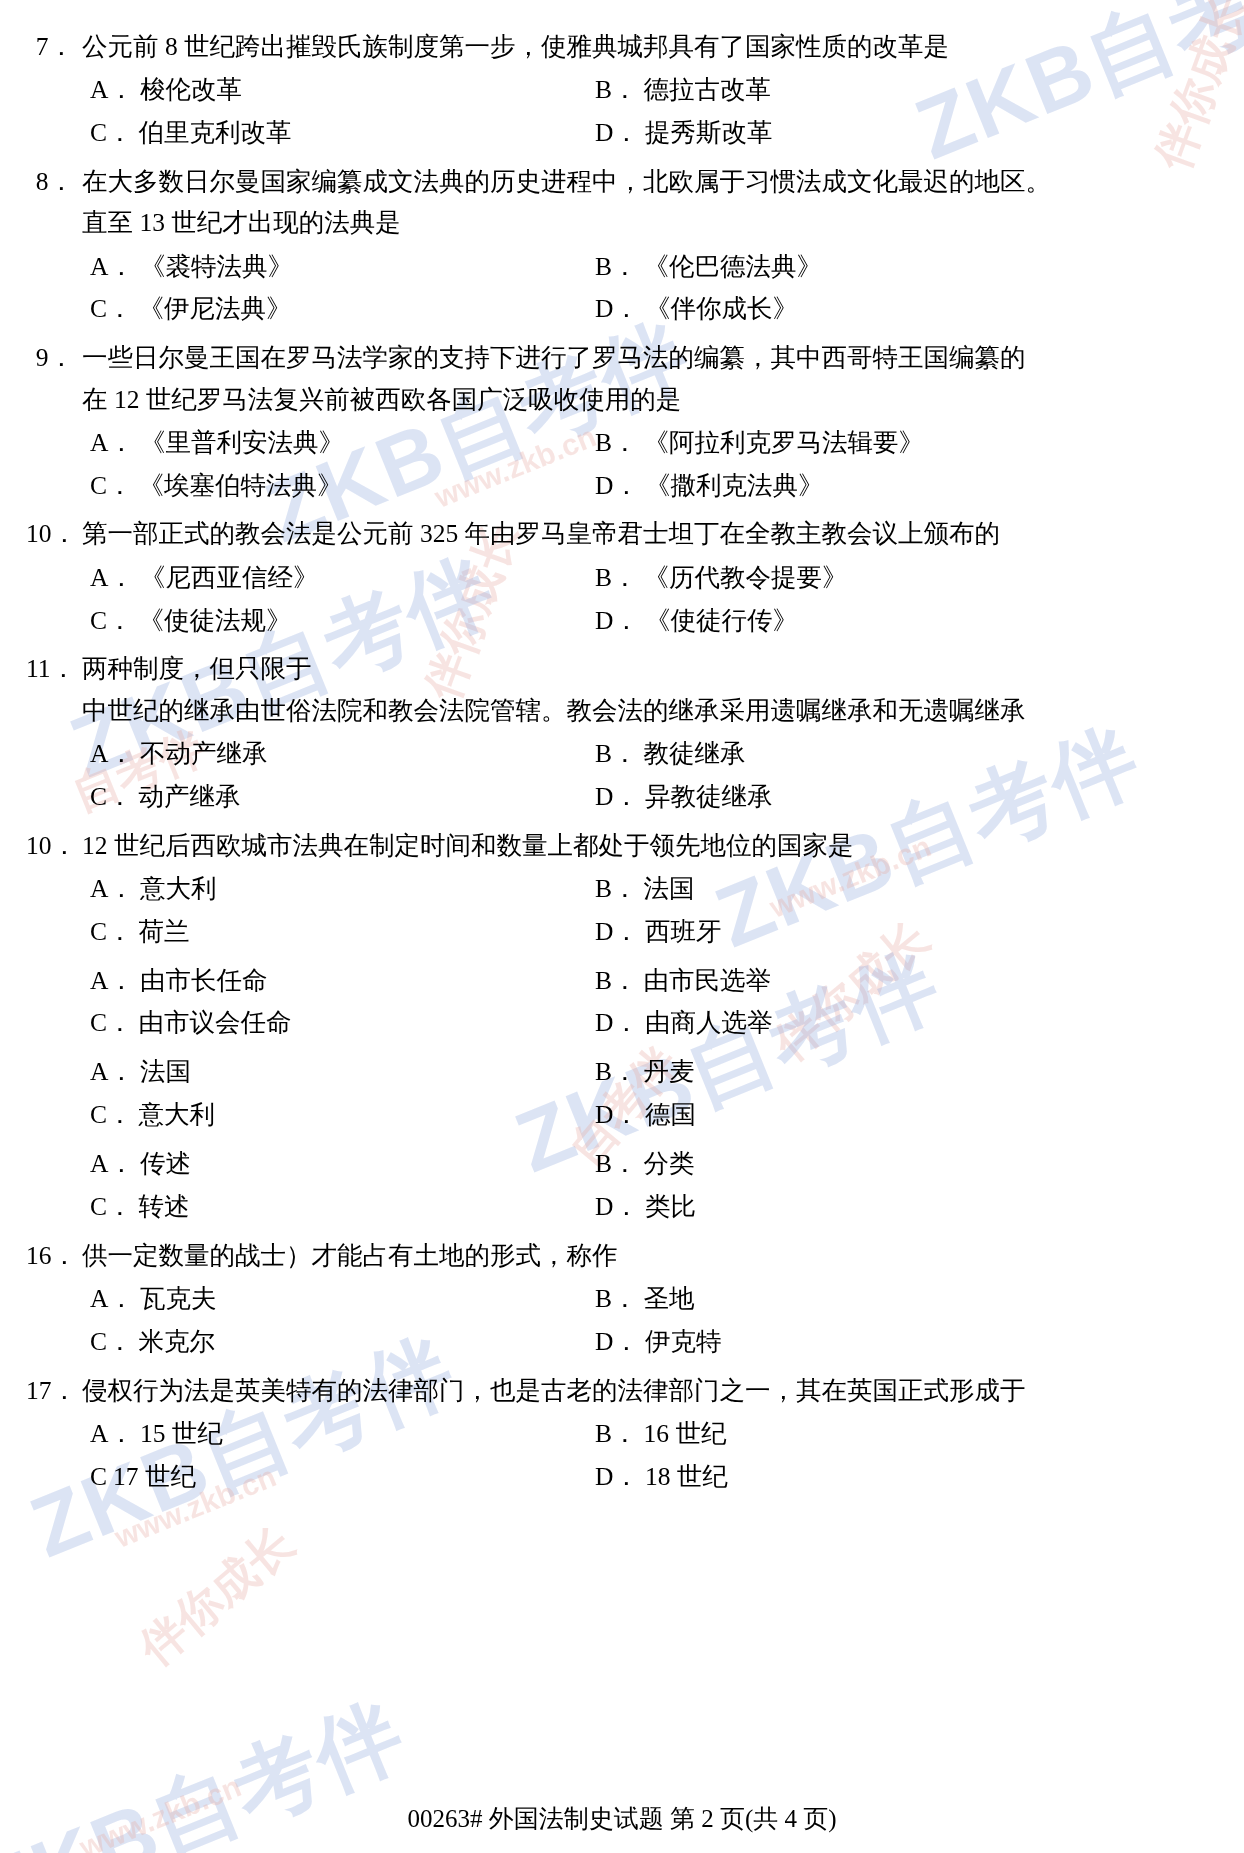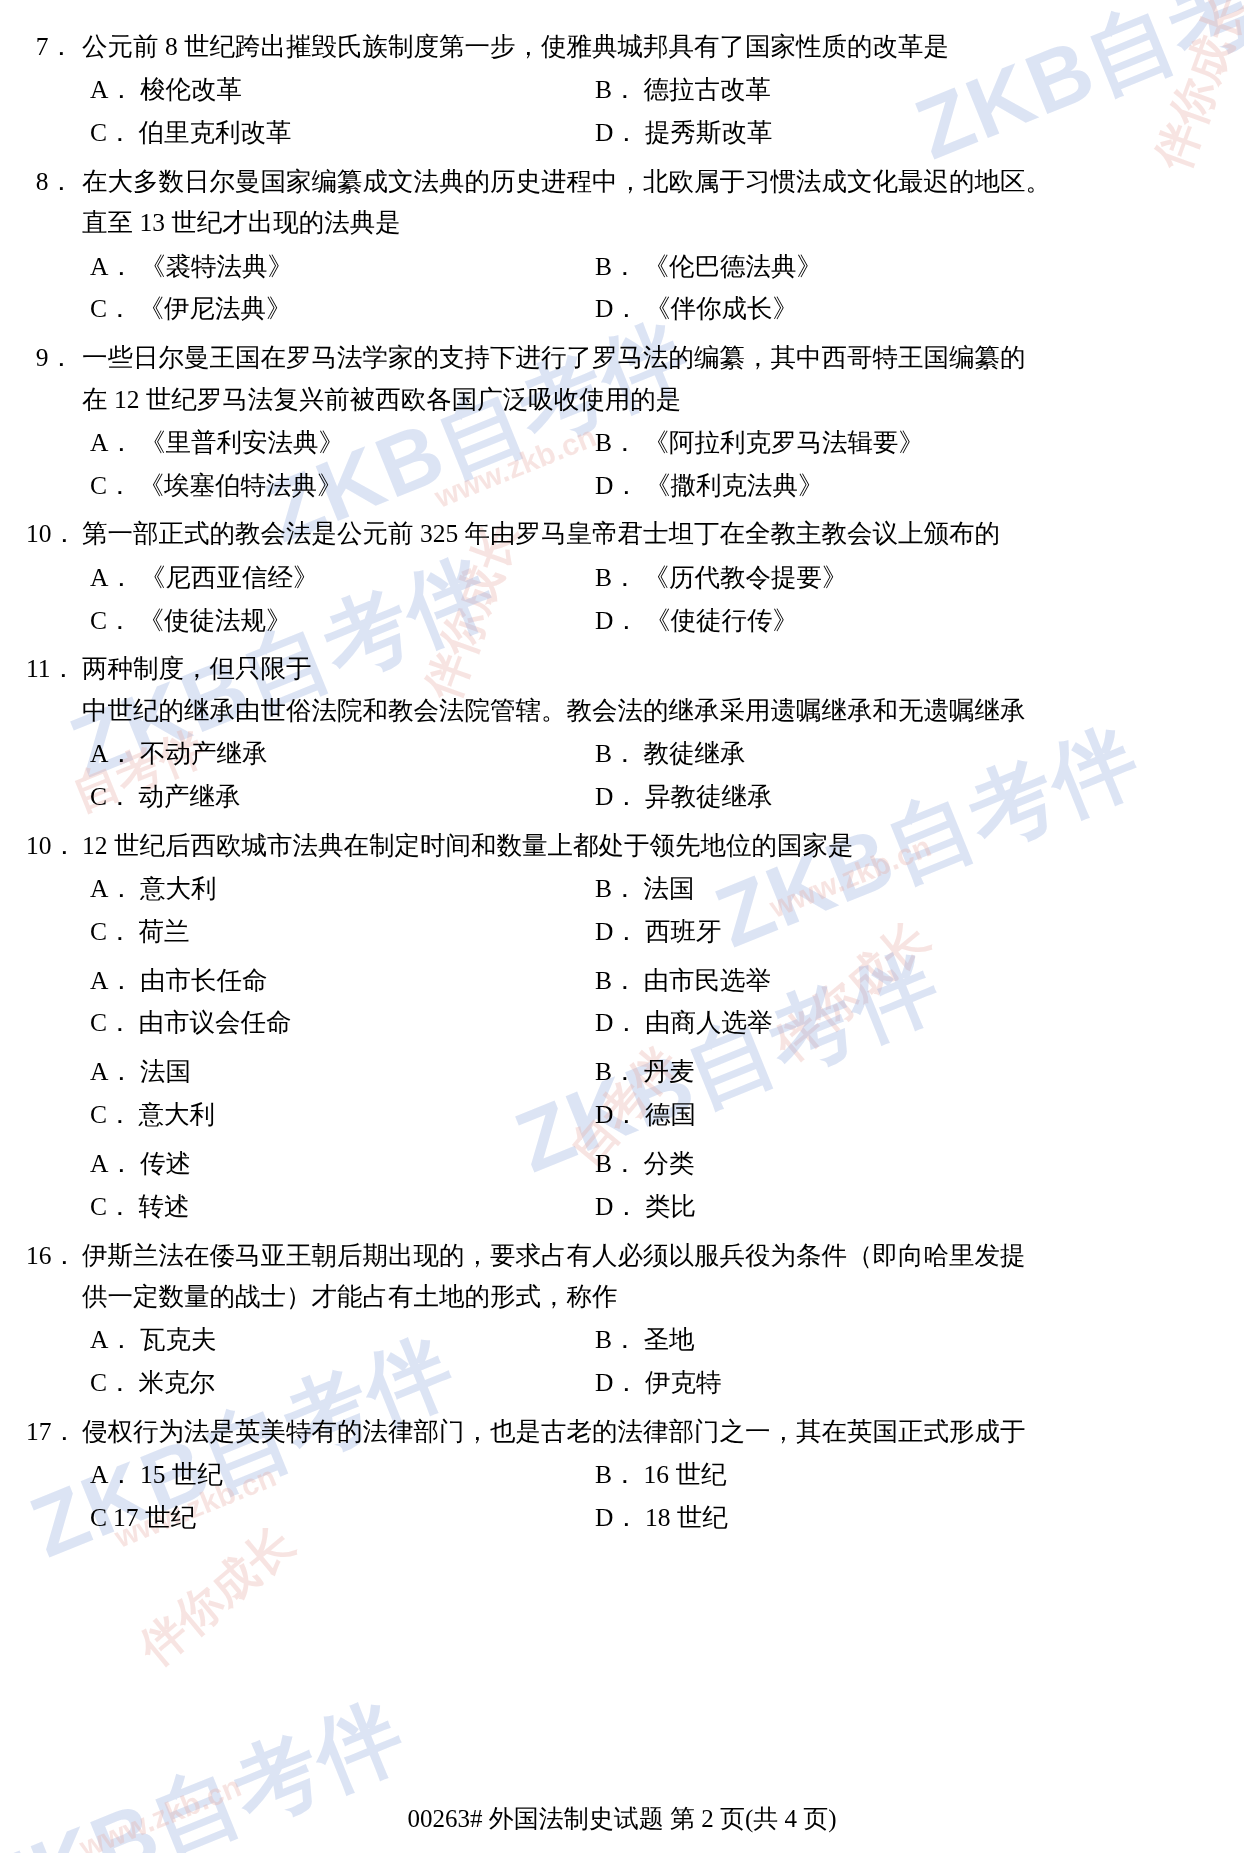--- a/index.html
+++ b/index.html
@@ -399,21 +399,20 @@
             <span class="opt-label dot">D</span>
             <span class="opt-val">类比</span>
           </div>
         </div>
       </div>
     </div>
     <div class="q">
       <div class="q-stem">
         <span class="q-num">16．</span>
         <span class="q-text">
-          <span class="cont">伊斯兰法在倭马亚王朝后期出现的，要求占有人必须以服兵役为条件（即向哈里发提</span>
           <span class="cont">供一定数量的战士）才能占有土地的形式，称作</span>
         </span>
       </div>
       <div class="opts">
         <div class="opt-row">
           <div class="opt opt-a">
             <span class="opt-label dot">A</span>
             <span class="opt-val">瓦克夫</span>
           </div>
           <div class="opt opt-b">

